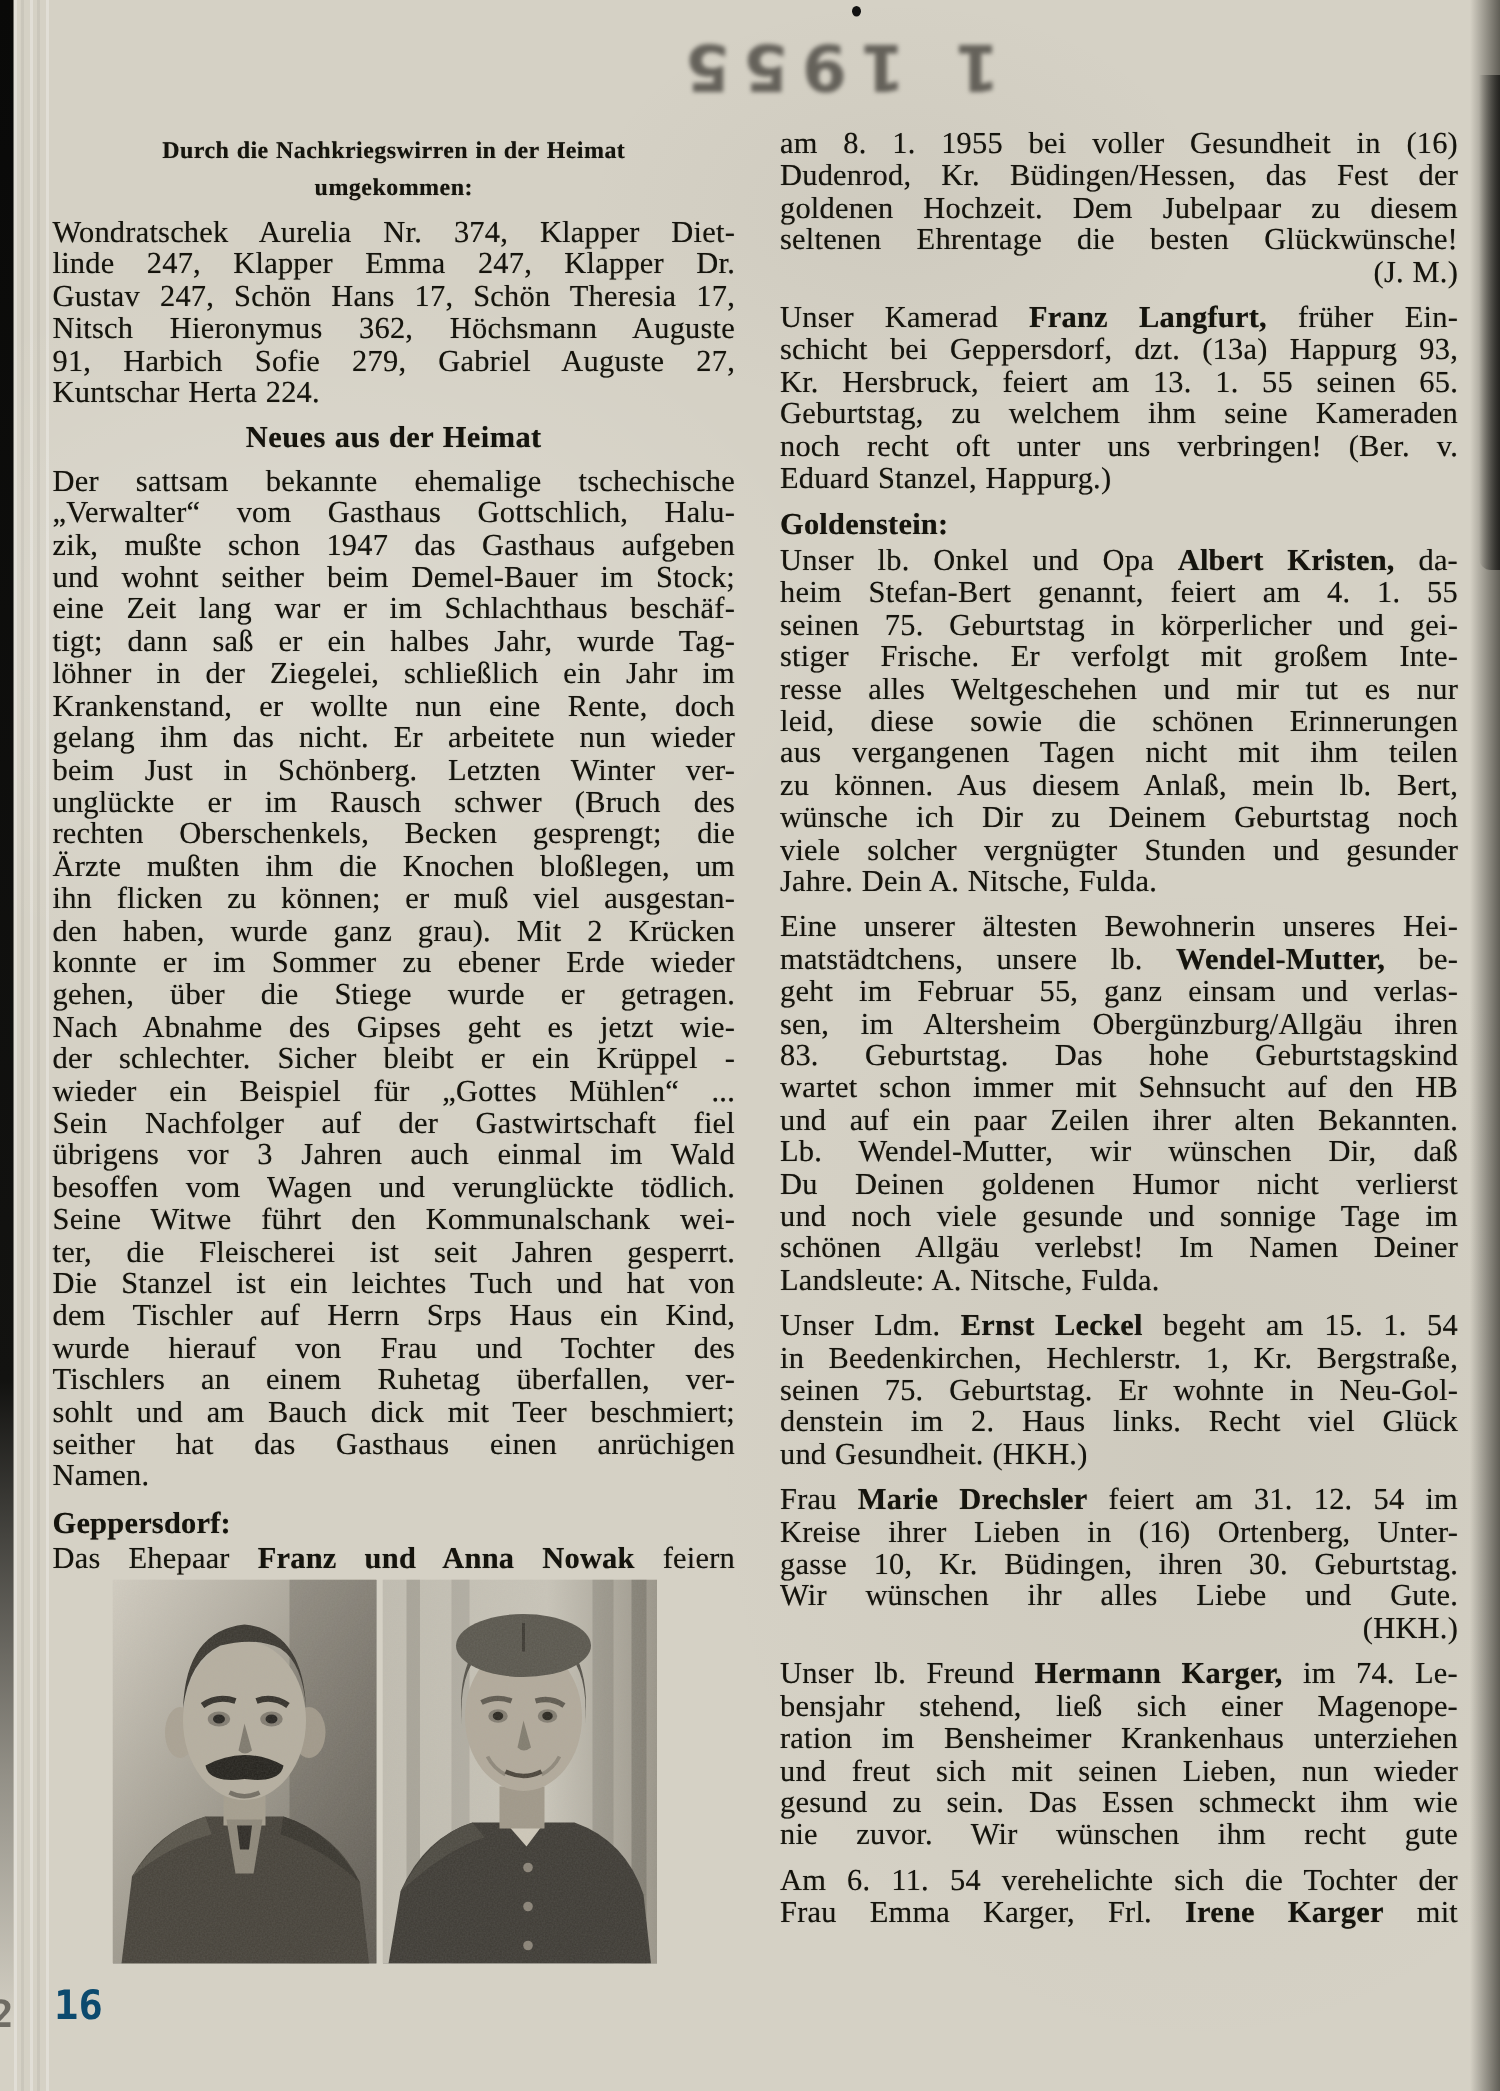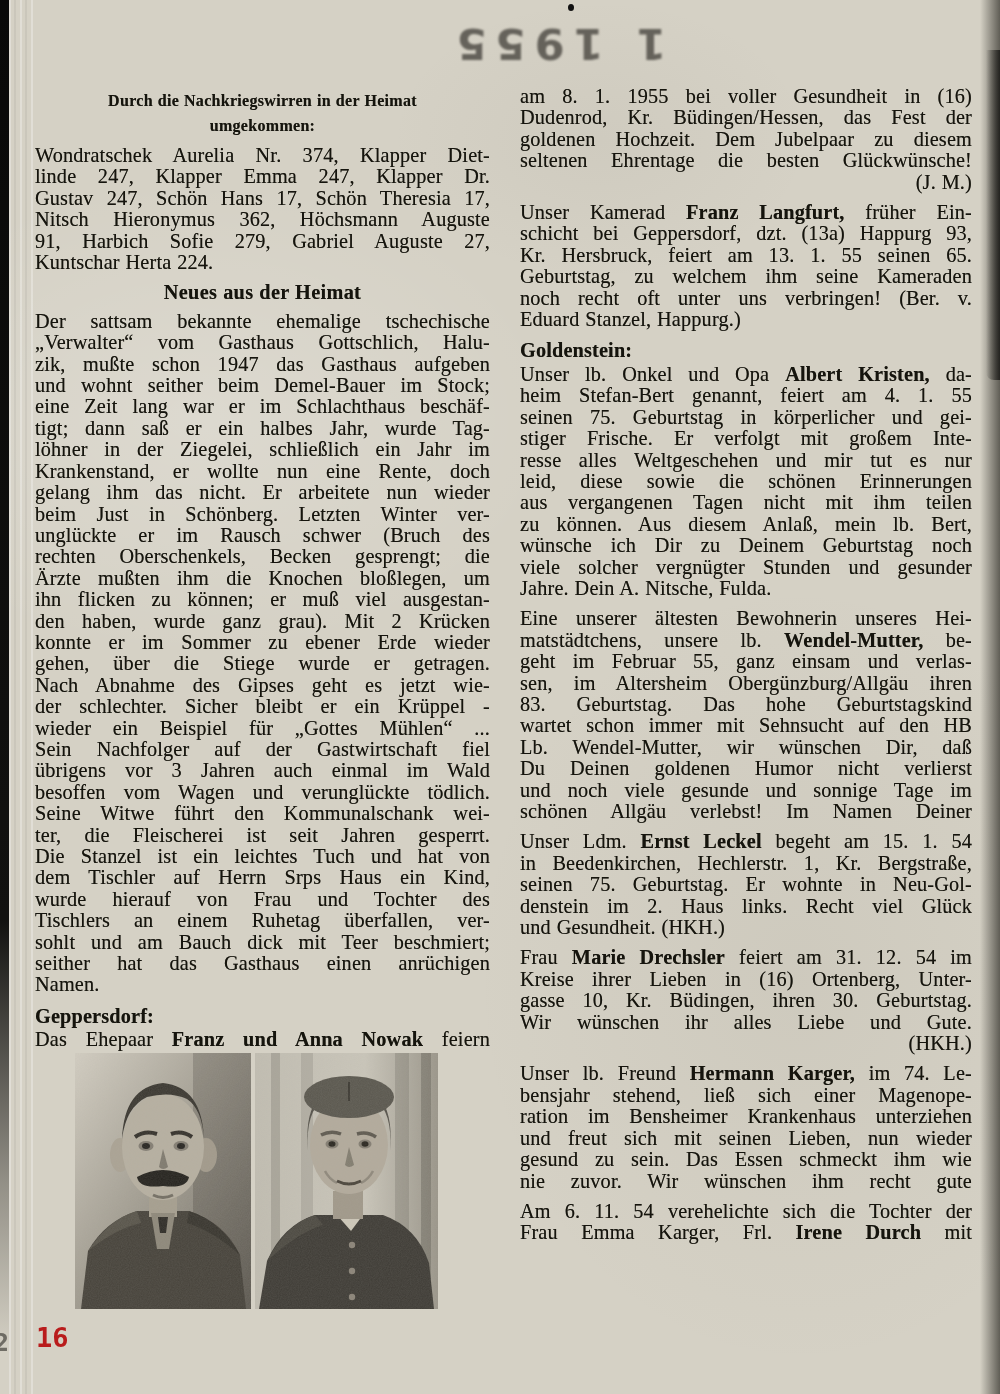--- a/index.html
+++ b/index.html
@@ -39,21 +39,21 @@
     filter:blur(1.3px);
   }
   
   .photos{position:absolute;left:75px;top:1053px;width:363px;height:256px;display:flex;gap:4px;}
   .photo{height:256px;box-shadow:inset 0 0 0 1px rgba(0,0,0,.35);}
   .photo svg{display:block;width:100%;height:100%;}
   .photo-left{width:176px;}
   .photo-right{width:183px;}
   
   .pagenum{position:absolute;left:36px;top:1322px;
-    font-family:"DejaVu Sans Mono",monospace;font-weight:700;font-size:27px;color:#b91c1c;}
+    font-family:"DejaVu Sans Mono",monospace;font-weight:700;font-size:27px;color:#0c4a6e;}
   .edge-digit{position:absolute;left:-6px;top:1328px;
     font-family:"DejaVu Sans Mono",monospace;font-weight:700;font-size:25px;color:rgba(45,44,38,.6);}
   .edge-left{position:absolute;left:0;top:0;width:9px;height:1394px;
     background:linear-gradient(to bottom,#090908 0%,#121210 66%,rgba(25,24,20,.35) 85%,rgba(25,24,20,0) 97%);}
   .crease{position:absolute;left:9px;top:0;width:25px;height:1394px;opacity:.65;
     background:repeating-linear-gradient(to right,
       rgba(255,255,255,.45) 0 2px,rgba(0,0,0,0) 2px 5px,
       rgba(0,0,0,.08) 5px 7px,rgba(0,0,0,0) 7px 11px);}
   .edge-right{position:absolute;right:0;top:0;width:20px;height:1394px;
     background:linear-gradient(to left,rgba(75,73,66,.85),rgba(75,73,66,0));}
@@ -161,24 +161,26 @@
       <div class="line"><span>viele solcher vergnügter Stunden und gesunder</span></div>
       <div class="line last-left"><span>Jahre. Dein A. Nitsche, Fulda.</span></div>
     </div>
     <div class="block para">
       <div class="line"><span>Eine unserer ältesten Bewohnerin unseres Hei-</span></div>
       <div class="line"><span>matstädtchens, unsere lb. </span><span class="b">Wendel-Mutter,</span><span> be-</span></div>
       <div class="line"><span>geht im Februar 55, ganz einsam und verlas-</span></div>
       <div class="line"><span>sen, im Altersheim Obergünzburg/Allgäu ihren</span></div>
       <div class="line"><span>83. Geburtstag. Das hohe Geburtstagskind</span></div>
       <div class="line"><span>wartet schon immer mit Sehnsucht auf den HB</span></div>
+      <div class="line"><span>und auf ein paar Zeilen ihrer alten Bekannten.</span></div>
       <div class="line"><span>Lb. Wendel-Mutter, wir wünschen Dir, daß</span></div>
       <div class="line"><span>Du Deinen goldenen Humor nicht verlierst</span></div>
       <div class="line"><span>und noch viele gesunde und sonnige Tage im</span></div>
       <div class="line"><span>schönen Allgäu verlebst! Im Namen Deiner</span></div>
+      <div class="line last-left"><span>Landsleute: A. Nitsche, Fulda.</span></div>
     </div>
     <div class="block para">
       <div class="line"><span>Unser Ldm. </span><span class="b">Ernst Leckel</span><span> begeht am 15. 1. 54</span></div>
       <div class="line"><span>in Beedenkirchen, Hechlerstr. 1, Kr. Bergstraße,</span></div>
       <div class="line"><span>seinen 75. Geburtstag. Er wohnte in Neu-Gol-</span></div>
       <div class="line"><span>denstein im 2. Haus links. Recht viel Glück</span></div>
       <div class="line last-left"><span>und Gesundheit. (HKH.)</span></div>
     </div>
     <div class="block para">
       <div class="line"><span>Frau </span><span class="b">Marie Drechsler</span><span> feiert am 31. 12. 54 im</span></div>
@@ -190,21 +192,21 @@
     <div class="block para">
       <div class="line"><span>Unser lb. Freund </span><span class="b">Hermann Karger,</span><span> im 74. Le-</span></div>
       <div class="line"><span>bensjahr stehend, ließ sich einer Magenope-</span></div>
       <div class="line"><span>ration im Bensheimer Krankenhaus unterziehen</span></div>
       <div class="line"><span>und freut sich mit seinen Lieben, nun wieder</span></div>
       <div class="line"><span>gesund zu sein. Das Essen schmeckt ihm wie</span></div>
       <div class="line"><span>nie zuvor. Wir wünschen ihm recht gute</span></div>
     </div>
     <div class="block para">
       <div class="line"><span>Am 6. 11. 54 verehelichte sich die Tochter der</span></div>
-      <div class="line last-justify"><span>Frau Emma Karger, Frl. </span><span class="b">Irene Durch</span><span> mit</span></div>
+      <div class="line last-justify"><span>Frau Emma Karger, Frl. </span><span class="b">Irene Karger</span><span> mit</span></div>
     </div>
   </div>
 
 <div class="photos">
   <div class="photo photo-left">
     <svg viewBox="0 0 176 256" preserveAspectRatio="none" aria-hidden="true">
       <defs>
         <linearGradient id="mbg" x1="0" y1="0" x2="1" y2="1">
           <stop offset="0" stop-color="#d3cec2"></stop>
             <stop offset=".45" stop-color="#a5a094"></stop>

